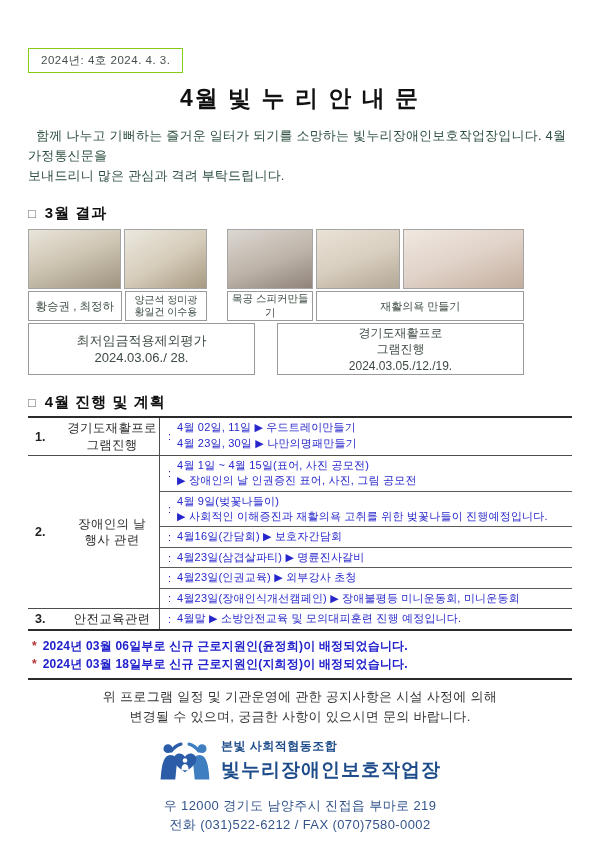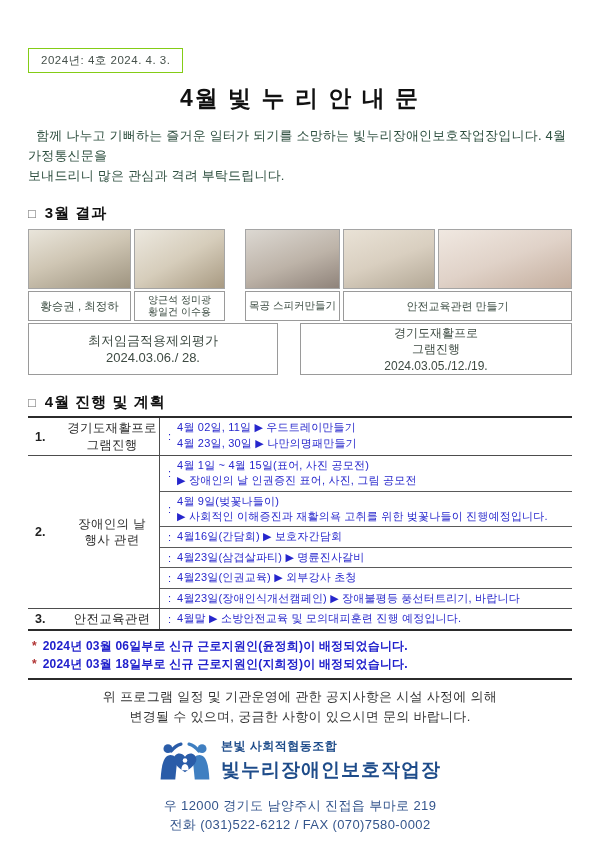--- a/index.html
+++ b/index.html
@@ -19,21 +19,21 @@
   
   .intro{margin:8px 0 0;font-size:13px;line-height:1.55;color:#2f5040;
          text-indent:8px;letter-spacing:.2px;}
 
   
   .section-heading{margin-top:18px;font-size:15px;font-weight:bold;color:#111;
                    display:flex;align-items:center;gap:8px;letter-spacing:1px;}
   .checkbox{font-size:13px;color:#666;font-weight:normal;}
 
   
-  .photo-area{margin-top:6px;width:544px;}
+  .photo-area{margin-top:6px;width:496px;}
   .photo-row{display:flex;}
   .photo{height:60px;border:1px solid #a5a5a5;box-sizing:border-box;}
   .p1{width:103px;background:linear-gradient(160deg,#e9e5db 0%,#cfc6b4 45%,#9e9480 100%);}
   .p2{width:91px;margin-left:3px;background:linear-gradient(150deg,#ece8df 0%,#d6cdbb 50%,#a89a82 100%);}
   .p3{width:95px;margin-left:20px;background:linear-gradient(160deg,#dcd8d2 0%,#bdb3a8 55%,#8f837a 100%);}
   .p4{width:92px;margin-left:3px;background:linear-gradient(160deg,#e9e2d6 0%,#d9cfc0 50%,#b3a896 100%);}
   .p5{width:134px;margin-left:3px;background:linear-gradient(160deg,#f0e8e1 0%,#e0d2c8 50%,#c4ae9e 100%);}
 
   .caption-row{display:flex;margin-top:2px;}
   .caption{border:1px solid #9a9a9a;box-sizing:border-box;height:30px;
@@ -111,21 +111,21 @@
       <div class="photo p2"></div>
       <div class="photo p3"></div>
       <div class="photo p4"></div>
       <div class="photo p5"></div>
     </div>
     <div class="caption-row">
       <div class="caption c1 pre">황승권 , 최정하</div>
       <div class="caption c2 pre">양근석 정미광
 황일건 이수용</div>
       <div class="caption c3 pre">목공 스피커만들기</div>
-      <div class="caption c4 pre">안전교육관련 만들기</div>
+      <div class="caption c4 pre">재활의욕 만들기</div>
     </div>
     <div class="summary-row">
       <div class="summary sL pre">최저임금적용제외평가
 2024.03.06./ 28.</div>
       <div class="summary sR pre">경기도재활프로
 그램진행
 2024.03.05./12./19.</div>
     </div>
   </div>
 
@@ -175,21 +175,21 @@
         <div class="t-item">
           <span class="t-colon">:</span>
           <div class="t-lines pre">4월23일(삼겹살파티) ▶ 명륜진사갈비</div>
         </div>
         <div class="t-item">
           <span class="t-colon">:</span>
           <div class="t-lines pre">4월23일(인권교육) ▶ 외부강사 초청</div>
         </div>
         <div class="t-item">
           <span class="t-colon">:</span>
-          <div class="t-lines pre">4월23일(장애인식개선캠페인) ▶ 장애불평등 풍선터트리기, 바랍니다</div>
+          <div class="t-lines pre">4월23일(장애인식개선캠페인) ▶ 장애불평등 미니운동회, 미니운동회</div>
         </div>
       </div>
     </div>
 
     <div class="t-row">
       <div class="t-left">
         <span class="t-no">3.</span>
         <span class="t-label pre">안전교육관련</span>
       </div>
       <div class="t-content">

